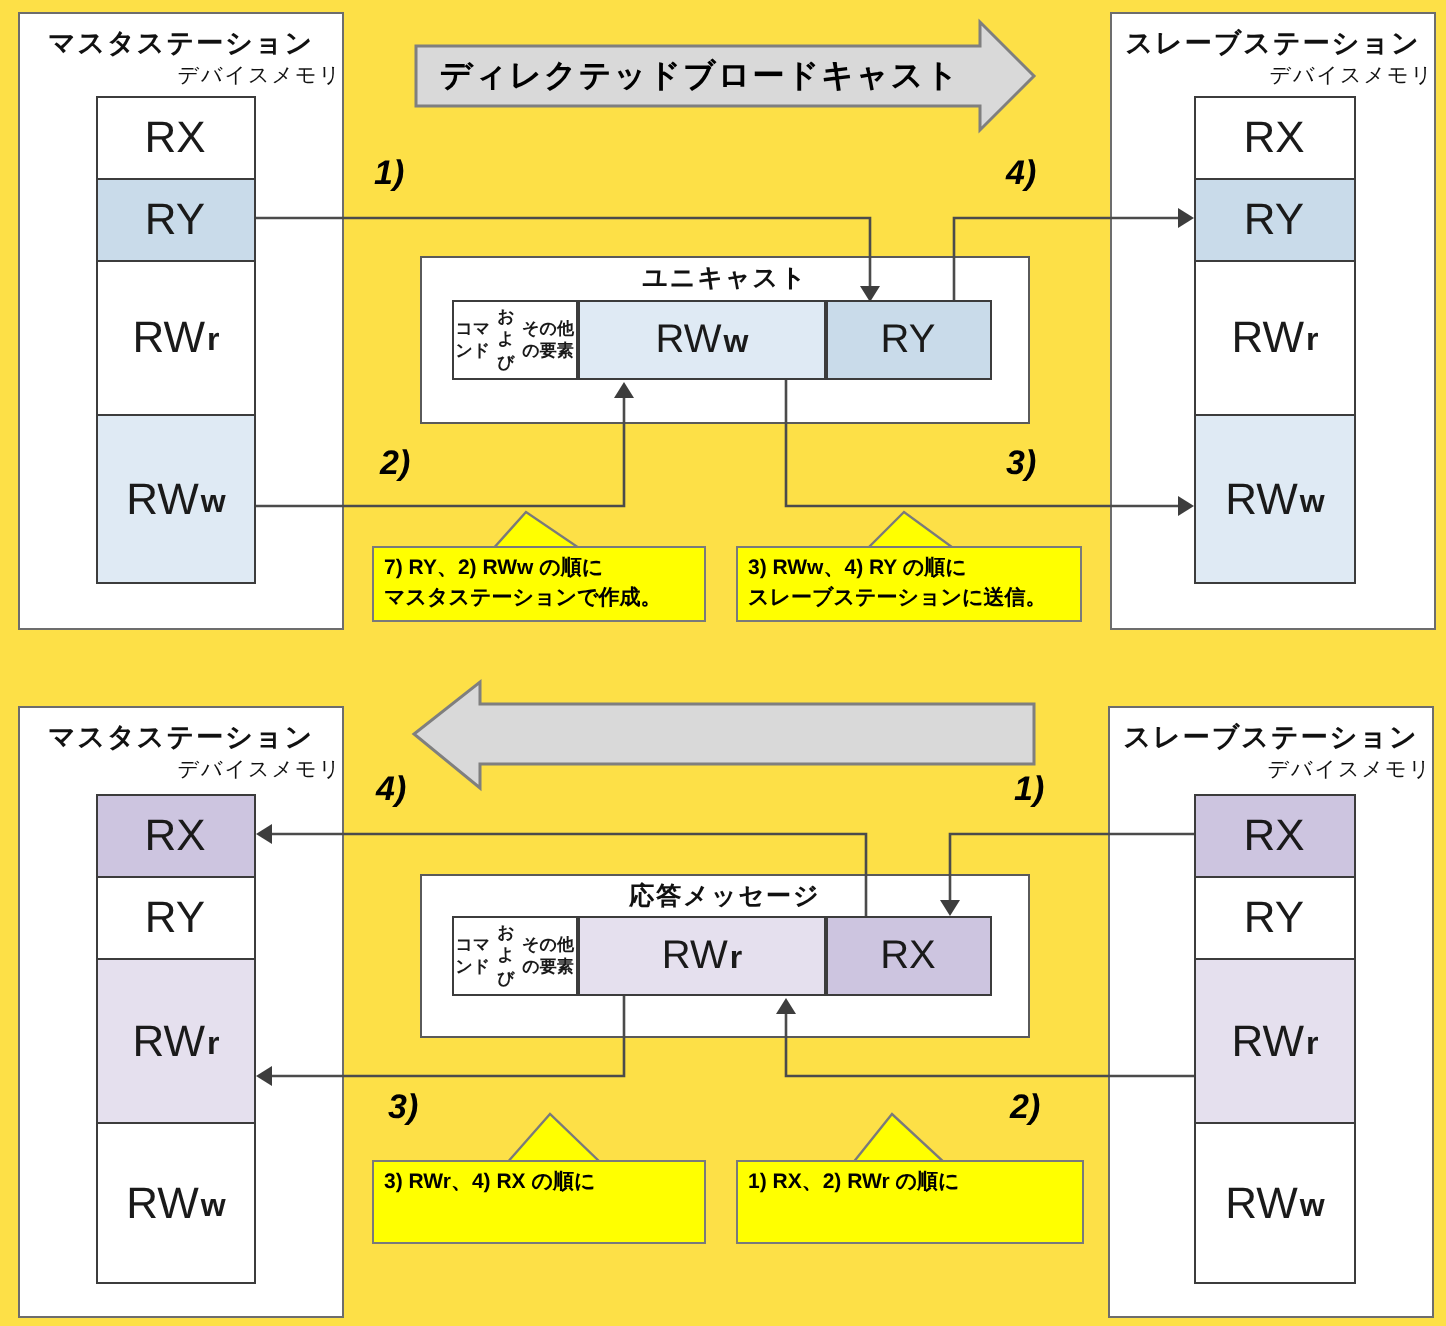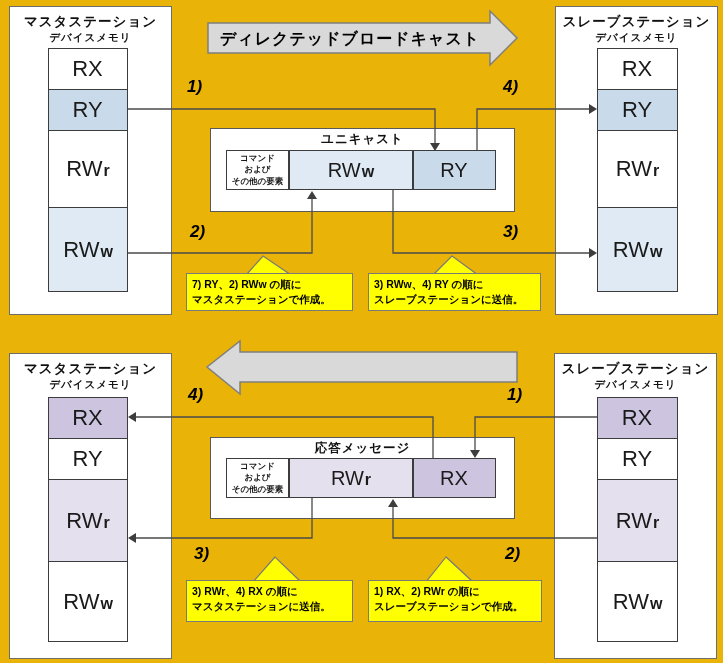--- a/index.html
+++ b/index.html
@@ -1,47 +1,47 @@
 <!DOCTYPE html>
 <html style="--device-blue: #c9dbea; --device-blue-light: #dfeaf4; --device-purple: #cdc5e0; --device-purple-light: #e5e0ee; --callout-yellow: #ffff00; --banner-gray: #d9d9d9; --line-gray: #4b4b4b;"><head>
 <meta charset="utf-8">
 <style>
   html,body{margin:0;padding:0;background:#fff;}
   .canvas{
-    position:relative;width:723px;height:663px;background:#eab308;overflow:hidden;
+    position:relative;width:723px;height:663px;background:#fde047;overflow:hidden;
     font-family:"Liberation Sans","DejaVu Sans",sans-serif;color:#111;
   }
   .overlay{position:absolute;left:0;top:0;z-index:3;pointer-events:none;}
   .overlay polyline{fill:none;stroke:#4b4b4b;stroke-width:1.3;}
   .overlay .ah{fill:#3d3d3d;stroke:none;}
   .overlay .banner{fill:var(--banner-gray,#d9d9d9);stroke:#7f7f7f;stroke-width:1.5;}
   .overlay .ctri{fill:var(--callout-yellow,#ffff00);stroke:#7a7a7a;stroke-width:1.2;}
 
   .station{position:absolute;border:1px solid #6d6d6d;background:#fff;z-index:1;}
   .st-title{margin-top:7px;text-align:center;font-weight:bold;font-size:13.5px;letter-spacing:1px;line-height:1.25;}
-  .st-sub{text-align:center;font-weight:bold;font-size:10.5px;letter-spacing:1px;}
+  .st-sub{text-align:right;font-weight:normal;font-size:10.5px;letter-spacing:1px;}
 
   .stack{position:absolute;z-index:2;border:1px solid #3c3c3c;background:#fff;display:flex;flex-direction:column;box-sizing:border-box;}
   .cell{border-bottom:1px solid #3c3c3c;display:flex;align-items:center;justify-content:center;
         font-size:22px;color:#1a1a1a;background:#fff;}
   .cell:last-child{border-bottom:none;flex:1;}
   .sub{font-size:16px;font-weight:bold;margin-left:1px;align-self:center;transform:translateY(2px);}
 
   .f-blue{background:var(--device-blue,#c9dbea);}
   .f-blue-l{background:var(--device-blue-light,#dfeaf4);}
   .f-purple{background:var(--device-purple,#cdc5e0);}
   .f-purple-l{background:var(--device-purple-light,#e5e0ee);}
 
   .banner-label{position:absolute;z-index:5;text-align:center;font-weight:bold;color:#000;}
 
   .msgbox{position:absolute;border:1px solid #5a5a5a;background:#fff;z-index:2;box-sizing:border-box;}
   .msg-title{position:absolute;z-index:4;text-align:center;font-weight:bold;font-size:12.5px;letter-spacing:1px;}
   .mcell{position:absolute;z-index:4;border:1px solid #3c3c3c;box-sizing:border-box;
          display:flex;align-items:center;justify-content:center;font-size:20px;color:#1a1a1a;}
-  .cmdcell{flex-direction:column;font-size:8.5px;font-weight:bold;line-height:1.3;text-align:center;background:#fff;}
+  .cmdcell{flex-direction:row;font-size:8.5px;font-weight:bold;line-height:1.3;text-align:center;background:#fff;}
 
   .step{position:absolute;z-index:5;font-weight:bold;font-style:italic;font-size:17px;color:#000;}
 
   .callout{position:absolute;z-index:6;background:var(--callout-yellow,#ffff00);border:1.2px solid #7a7a7a;
            box-sizing:border-box;padding:3px 5px 2px 5px;font-size:10.5px;font-weight:bold;line-height:1.45;color:#000;}
 </style>
 </head>
 <body>
 
 <div class="canvas">
@@ -217,20 +217,18 @@
       <span class="sub"></span>
     </div>
 
   <div class="step" style="left:188px;top:385px">4)</div>
   <div class="step" style="left:507px;top:385px">1)</div>
   <div class="step" style="left:194px;top:544px">3)</div>
   <div class="step" style="left:505px;top:544px">2)</div>
 
   <div class="callout" style="left:186px;top:580px;width:167px;height:42px">
     <div>3) RWr、4) RX の順に</div>
-    <div>マスタステーションに送信。</div>
   </div>
   <div class="callout" style="left:368px;top:580px;width:174px;height:42px">
     <div>1) RX、2) RWr の順に</div>
-    <div>スレーブステーションで作成。</div>
   </div>
 
 </div>
 
 </body></html>

